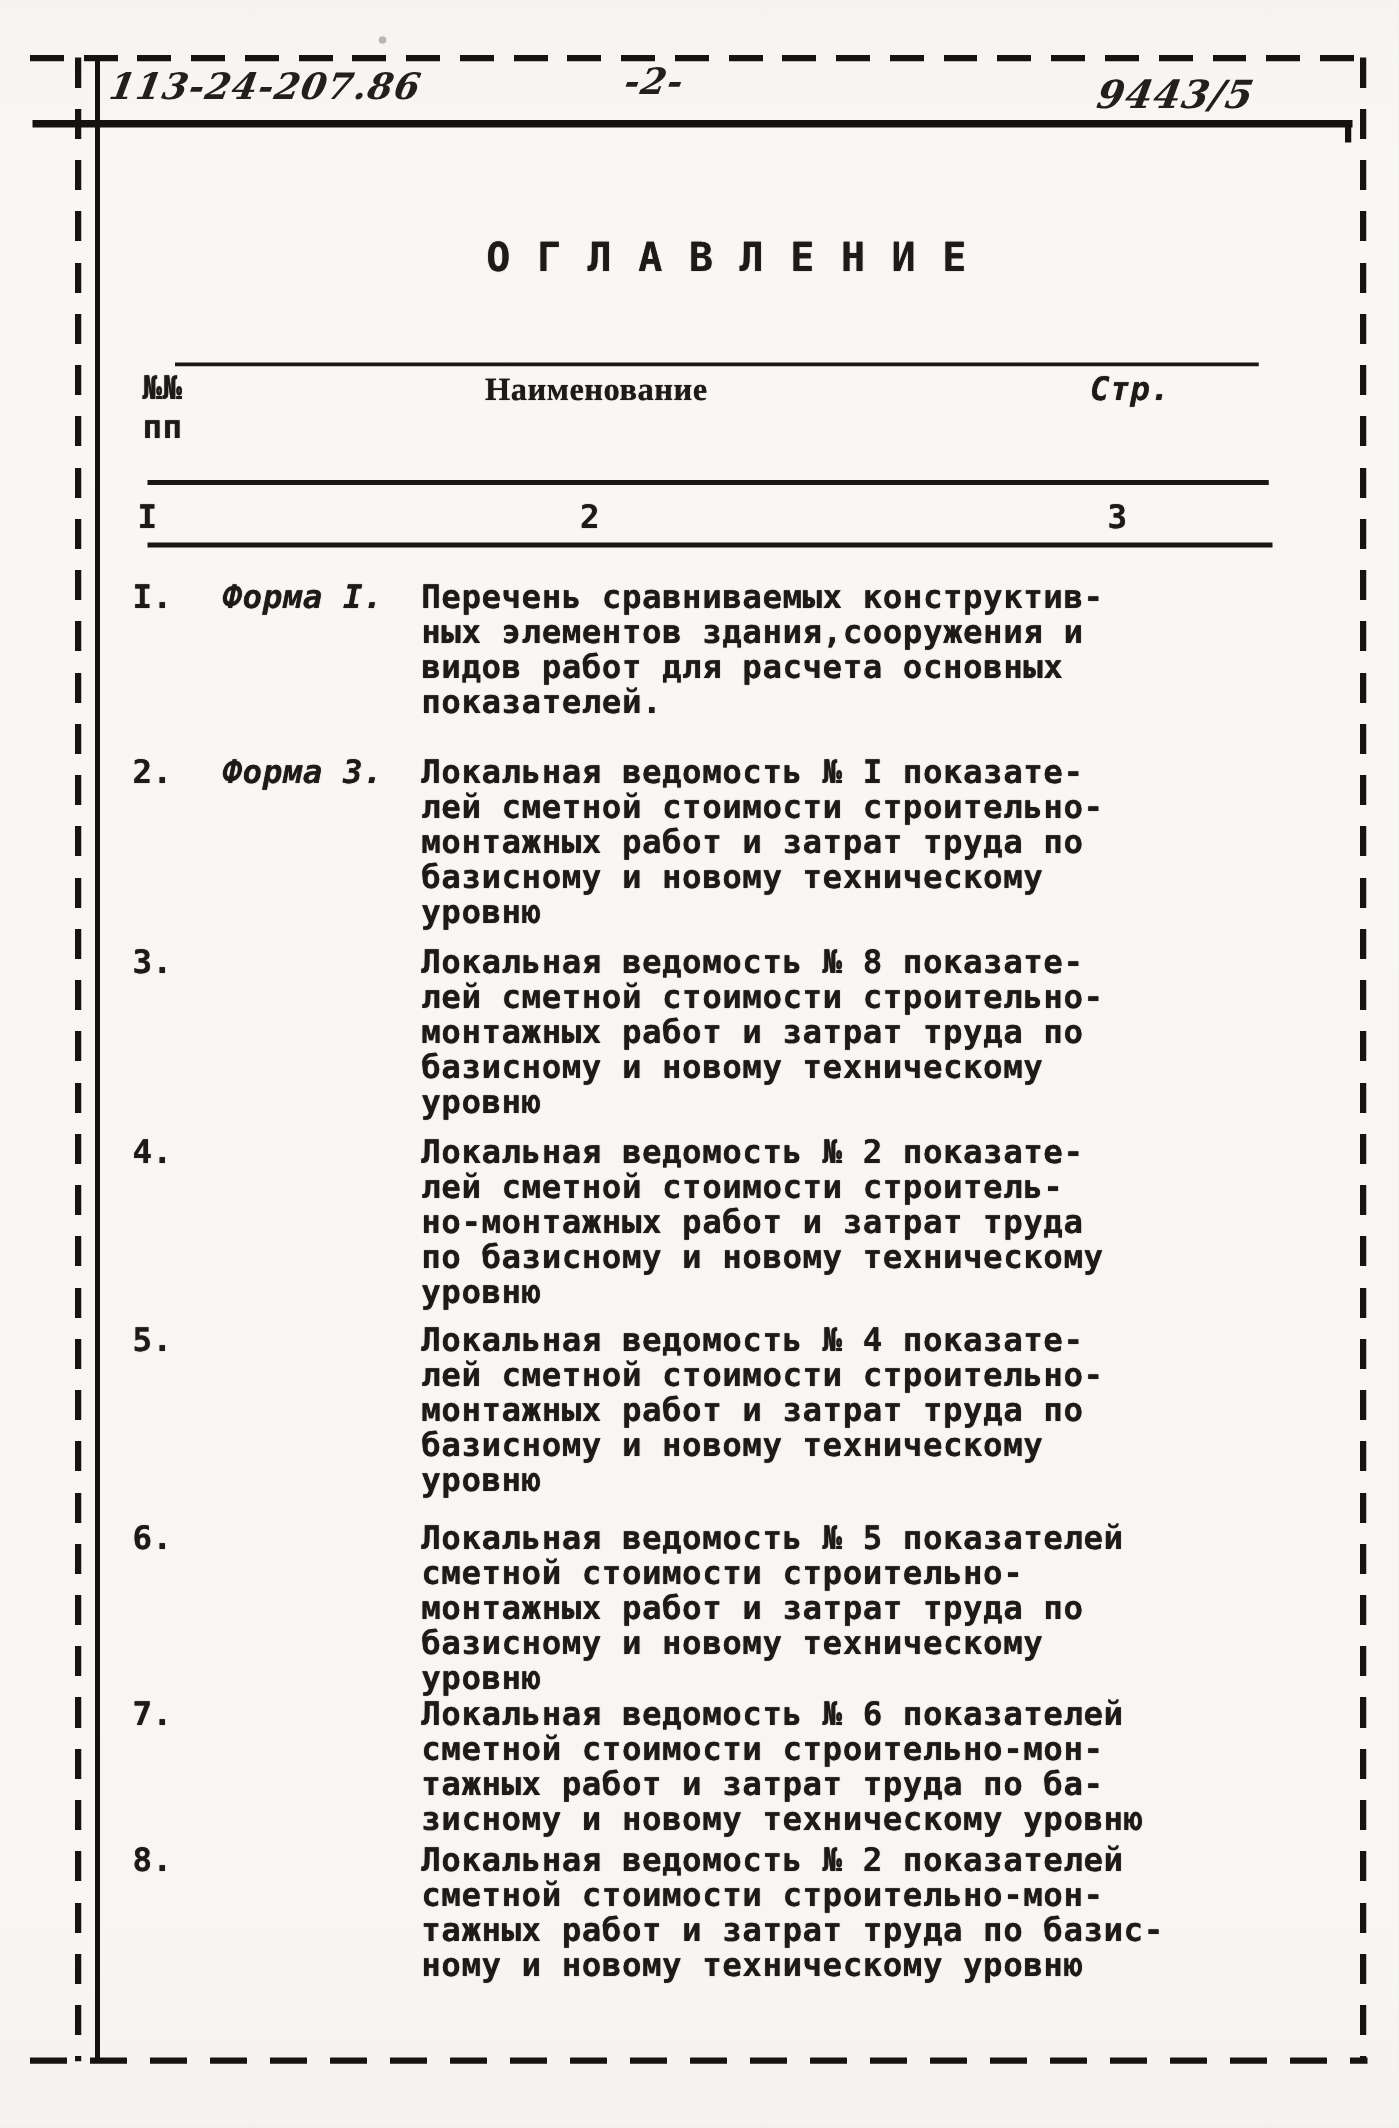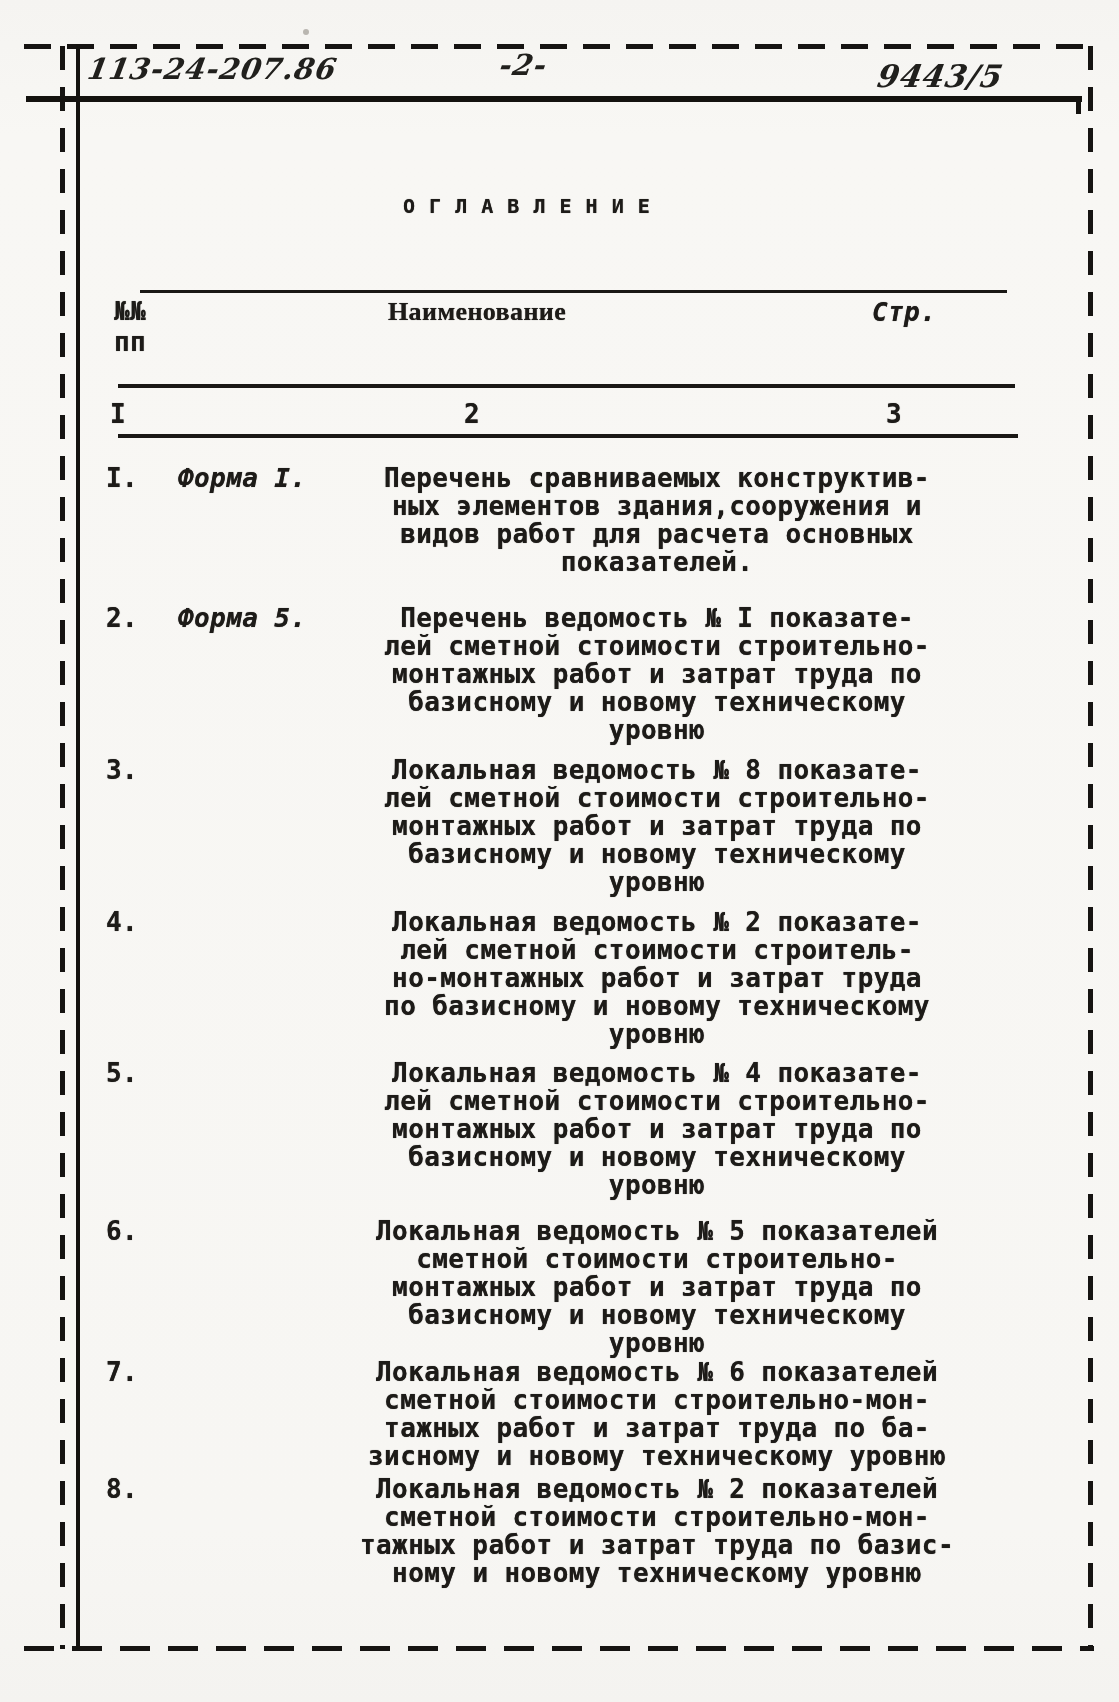--- a/index.html
+++ b/index.html
@@ -41,30 +41,30 @@
   .hand{ 
     position:absolute;
     font-family:"DejaVu Serif", serif;
     font-style:italic;font-size:29px;font-weight:bold;
     color:#21201d;transform:skewX(-10deg);
     letter-spacing:1px;
   }
   .doc-number{left:88px;top:52px;}
   .page-number{left:500px;top:48px;}
   .stamp{left:878px;top:58px;font-size:31px;}
-  .title{left:403px;top:192px;font-size:20px;letter-spacing:1px;text-align:center;}
+  .title{left:389px;top:192px;font-size:32px;letter-spacing:1px;text-align:center;}
   .h-num{left:114px;top:296px;line-height:31px;}
   .h-name{left:388px;top:298px;font-family:Liberation Serif, serif;}
   .h-page{left:872px;top:298px;font-style:italic;}
   .n1{left:110px;top:400px;}
   .n2{left:464px;top:400px;}
   .n3{left:886px;top:400px;}
   .cell-num{position:absolute;left:106px;top:0;}
   .cell-form{position:absolute;left:178px;top:0;font-style:italic;}
-  .cell-text{position:absolute;left:337px;top:0;width:640px;text-align:center;}
+  .cell-text{position:absolute;left:337px;top:0;width:640px;}
   .row{position:absolute;left:0;top:0;width:1119px;}
   .r1{top:464px;} .r2{top:604px;} .r3{top:756px;} .r4{top:908px;}
   .r5{top:1059px;} .r6{top:1217px;} .r7{top:1358px;} .r8{top:1475px;}
   .speck{position:absolute;width:6px;height:6px;border-radius:50%;background:#b9b6b0;}
 </style>
 </head>
 <body>
 
 <div class="page">
 
@@ -96,22 +96,22 @@
   <div class="row r1">
     <span class="tw cell-num">I.</span>
     <span class="tw cell-form">Форма I.</span>
     <div class="tw cell-text">Перечень сравниваемых конструктив-
 ных элементов здания,сооружения и
 видов работ для расчета основных
 показателей.</div>
   </div>
   <div class="row r2">
     <span class="tw cell-num">2.</span>
-    <span class="tw cell-form">Форма 5.</span>
-    <div class="tw cell-text">Перечень ведомость № I показате-
+    <span class="tw cell-form">Форма 3.</span>
+    <div class="tw cell-text">Локальная ведомость № I показате-
 лей сметной стоимости строительно-
 монтажных работ и затрат труда по
 базисному и новому техническому
 уровню</div>
   </div>
   <div class="row r3">
     <span class="tw cell-num">3.</span>
     <span class="tw cell-form"></span>
     <div class="tw cell-text">Локальная ведомость № 8 показате-
 лей сметной стоимости строительно-

